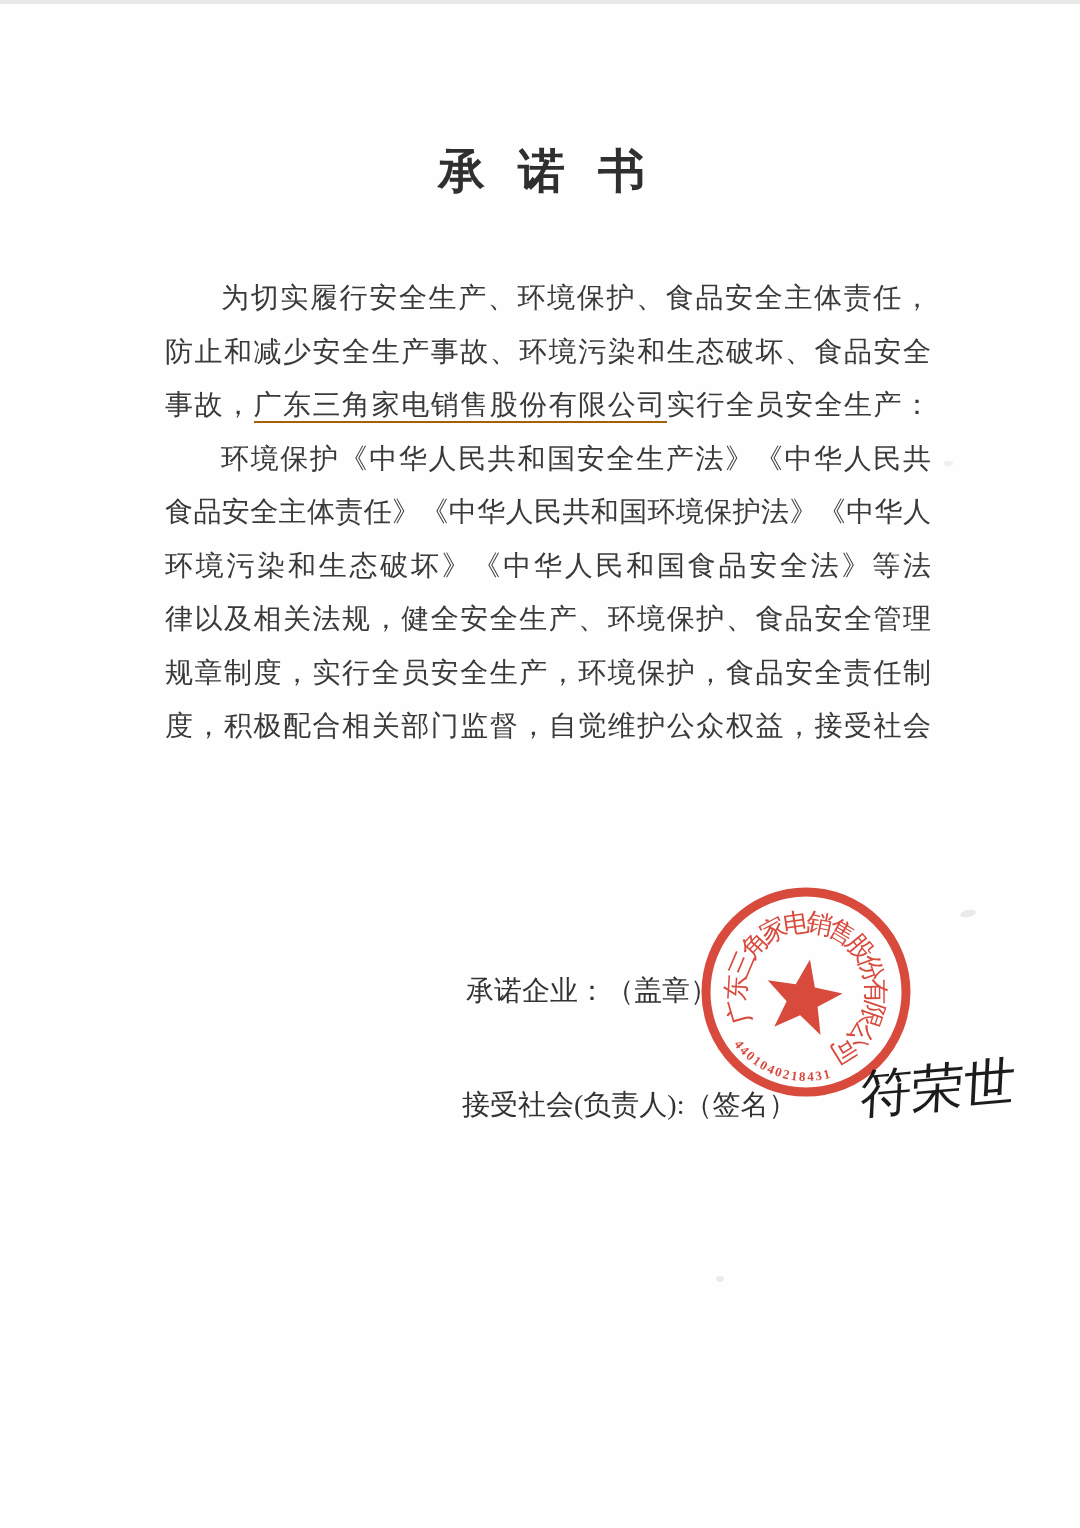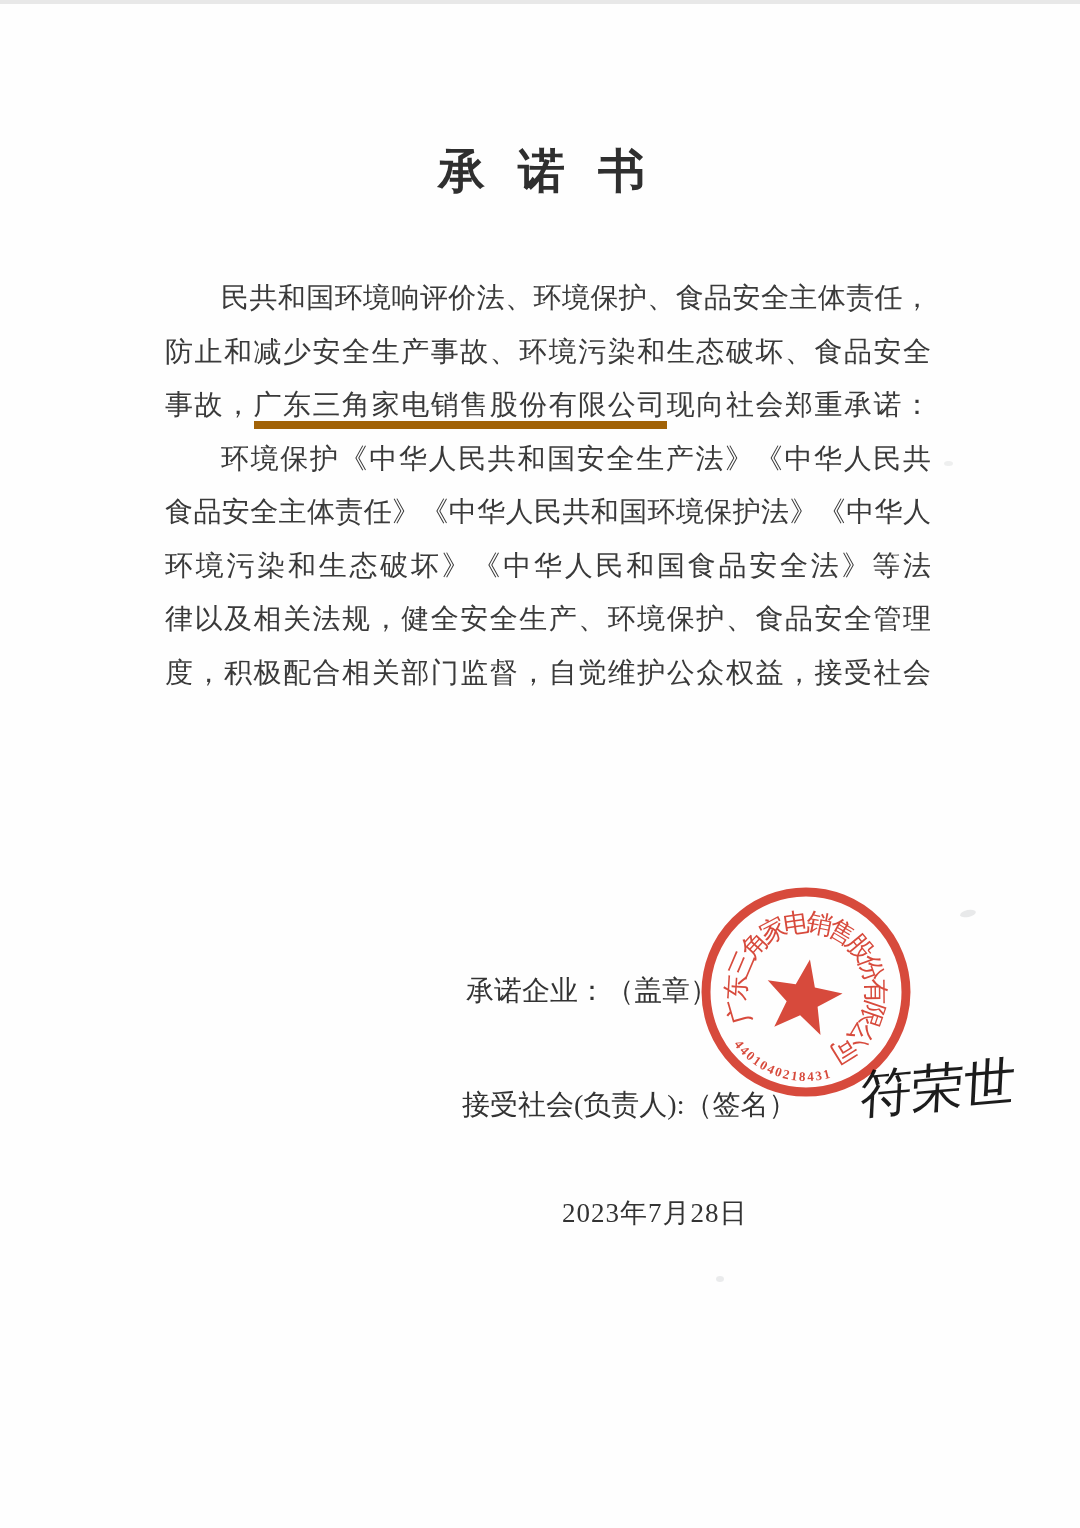--- a/index.html
+++ b/index.html
@@ -30,21 +30,21 @@
     top: 267px;
     width: 766px;
     font-size: 28px;
     line-height: 53.5px;
     color: #3a3a3a;
   }
   .line { width: 100%; }
   .just { text-align: justify; text-align-last: justify; }
   .indent { padding-left: 56px; box-sizing: border-box; }
   .company-underline {
-    border-bottom: 8px solid #a16207;
+    border-bottom: 2px solid #a16207;
     padding-bottom: 1px;
   }
   .label {
     position: absolute;
     font-size: 28px;
     line-height: 34px;
     color: #333;
     white-space: nowrap;
   }
   .seal-label   { left: 466px; top: 970px; }
@@ -88,37 +88,37 @@
   .speck-3 { left: 944px; top: 457px; width: 9px; height: 5px; opacity: .16; }
 </style>
 </head>
 <body>
 
 <div class="page">
 
   <h1 class="title">承诺书</h1>
 
   <div class="body-text">
-    <div class="line just indent">民共和国环境响评价法、环境保护、食品安全主体责任，</div>
+    <div class="line just indent">为切实履行安全生产、环境保护、食品安全主体责任，</div>
     <div class="line just">防止和减少安全生产事故、环境污染和生态破坏、食品安全</div>
-    <div class="line just"><span>事故，</span><span class="company-underline">广东三角家电销售股份有限公司</span><span>现向社会郑重承诺：</span></div>
+    <div class="line just"><span>事故，</span><span class="company-underline">广东三角家电销售股份有限公司</span><span>实行全员安全生产：</span></div>
     <div class="line just indent">环境保护《中华人民共和国安全生产法》《中华人民共</div>
     <div class="line just">食品安全主体责任》《中华人民共和国环境保护法》《中华人</div>
     <div class="line just">环境污染和生态破坏》《中华人民和国食品安全法》等法</div>
     <div class="line just">律以及相关法规，健全安全生产、环境保护、食品安全管理</div>
+    <div class="line just">规章制度，实行全员安全生产，环境保护，食品安全责任制</div>
     <div class="line just">度，积极配合相关部门监督，自觉维护公众权益，接受社会</div>
   </div>
 
   <div class="label seal-label">承诺企业：（盖章）</div>
 
   <div class="label rep-label">接受社会(负责人):（签名）</div>
 
   <div class="signature">符荣世</div>
 
-  <div class="date-line">2023年7月28日</div>
 
   <svg id="stamp-svg" class="stamp" viewBox="0 0 220 220">
     <circle cx="110" cy="110" r="100" fill="none" stroke-width="9" stroke="#d53a2b"></circle>
     <polygon transform="rotate(10 107 117)" points="107,77 116.7,103.7 145,104.6 122.7,122.1 130.5,149.4 107,133.5 83.5,149.4 91.3,122.1 69,104.6 97.3,103.7" fill="#d53a2b"></polygon>
     <g id="stamp-name-group">
         <text x="110" y="49" text-anchor="middle" font-size="26" fill="#d53a2b" transform="rotate(-106 110 110)">广</text>
         <text x="110" y="49" text-anchor="middle" font-size="26" fill="#d53a2b" transform="rotate(-86.45 110 110)">东</text>
         <text x="110" y="49" text-anchor="middle" font-size="26" fill="#d53a2b" transform="rotate(-66.9 110 110)">三</text>
         <text x="110" y="49" text-anchor="middle" font-size="26" fill="#d53a2b" transform="rotate(-47.349999999999994 110 110)">角</text>
         <text x="110" y="49" text-anchor="middle" font-size="26" fill="#d53a2b" transform="rotate(-27.799999999999997 110 110)">家</text>

